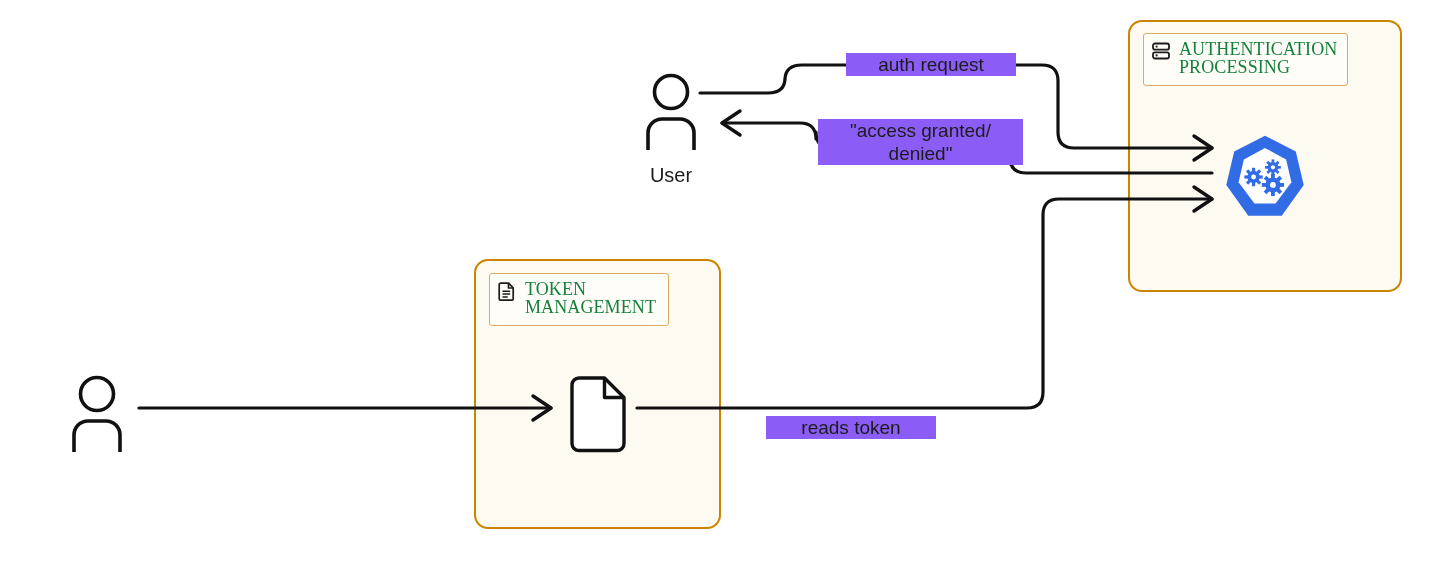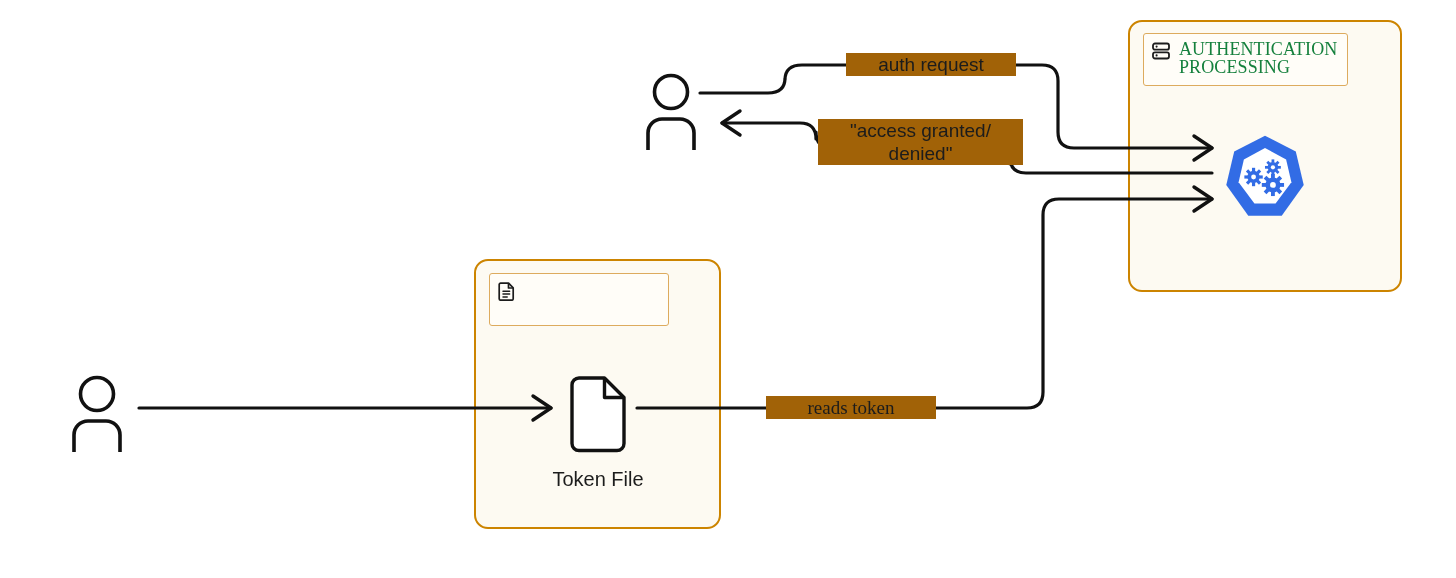--- a/index.html
+++ b/index.html
@@ -72,21 +72,21 @@
   }
 
   
   .edge-label {
     position: absolute;
     font-size: 19px;
     line-height: 23px;
     color: #1c1c1c;
     text-align: center;
     white-space: pre-line;
-    background: #a16207;
+    background: #8b5cf6;
     padding: 0 5px;
   }
 </style>
 </head>
 <body>
 
 <div id="canvas">
 
   <div class="group-box" style="left:1128px; top:20px; width:274px; height:272px;"></div>
 
@@ -164,36 +164,38 @@
       <svg width="20" height="20" viewBox="0 0 20 20">
         <path d="M3.6 2.2 h8.0 l4.6 4.6 v11.0 a1.4 1.4 0 0 1 -1.4 1.4 h-11.2 a1.4 1.4 0 0 1 -1.4 -1.4 v-14.2 a1.4 1.4 0 0 1 1.4 -1.4 z" fill="none" stroke="#1c1c1c" stroke-width="1.7" stroke-linejoin="round"></path>
         <path d="M11.5 2.4 v4.6 h4.5" fill="none" stroke="#1c1c1c" stroke-width="1.7" stroke-linejoin="round"></path>
         <g stroke="#1c1c1c" stroke-width="1.5" stroke-linecap="round">
           <line x1="6.0" y1="10.2" x2="12.6" y2="10.2"></line>
           <line x1="6.0" y1="13.1" x2="12.6" y2="13.1"></line>
           <line x1="6.0" y1="16.0" x2="10.2" y2="16.0"></line>
         </g>
       </svg>
     </span>
+    <span class="gt-text">TOKEN
+MANAGEMENT</span>
   </div>
 
   <div class="node-icon" style="left:566px; top:376px; width:64px; height:84px;">
     <svg width="64" height="84" viewBox="0 0 64 84">
       <path d="M6 9 a7 7 0 0 1 7 -7 h25.5 l19.5 19.5 v46 a7 7 0 0 1 -7 7 h-38 a7 7 0 0 1 -7 -7 z" fill="#ffffff" stroke="#111111" stroke-width="3.4" stroke-linejoin="round"></path>
       <path d="M38.5 2 v19.5 h19.5" fill="none" stroke="#111111" stroke-width="3.4" stroke-linejoin="round"></path>
     </svg>
   </div>
-  <div class="node-label" style="left:518px; top:468px; width:160px;">Token File</div>
 
   <div class="node-icon" style="left:643px; top:72px; width:56px; height:80px;">
     <svg width="56" height="80" viewBox="0 0 56 80">
       <circle cx="28" cy="20" r="16.5" fill="none" stroke="#111111" stroke-width="3.6"></circle>
       <path d="M5 78 v-17 a14 14 0 0 1 14 -14 h18 a14 14 0 0 1 14 14 v17" fill="none" stroke="#111111" stroke-width="3.6" stroke-linecap="butt"></path>
     </svg>
   </div>
+  <div class="node-label" style="left:591px; top:164px; width:160px;">User</div>
 
   <div class="node-icon" style="left:69px; top:374px; width:56px; height:80px;">
     <svg width="56" height="80" viewBox="0 0 56 80">
       <circle cx="28" cy="20" r="16.5" fill="none" stroke="#111111" stroke-width="3.6"></circle>
       <path d="M5 78 v-17 a14 14 0 0 1 14 -14 h18 a14 14 0 0 1 14 14 v17" fill="none" stroke="#111111" stroke-width="3.6" stroke-linecap="butt"></path>
     </svg>
   </div>
 
   <svg id="wires" viewBox="0 0 1456 578">
     <g fill="none" stroke="#111111" stroke-width="3.2" stroke-linecap="round" stroke-linejoin="round">
@@ -211,15 +213,15 @@
       <polyline points="1194,187 1212,199 1194,211" stroke-width="3.4"></polyline>
     </g>
   </svg>
 
   <div class="edge-label" style="left:846px; top:53px; width:160px;">auth request</div>
 
   <div class="edge-label" style="left:818px; top:119px; width:195px;">"access granted/
 denied"</div>
 
 
-  <div class="edge-label" style="left:766px; top:396px; width:160px;font-family:Liberation Serif, serif;">reads token</div>
+  <div class="edge-label" style="left:766px; top:416px; width:160px;">reads token</div>
 
 </div>
 
 </body></html>

